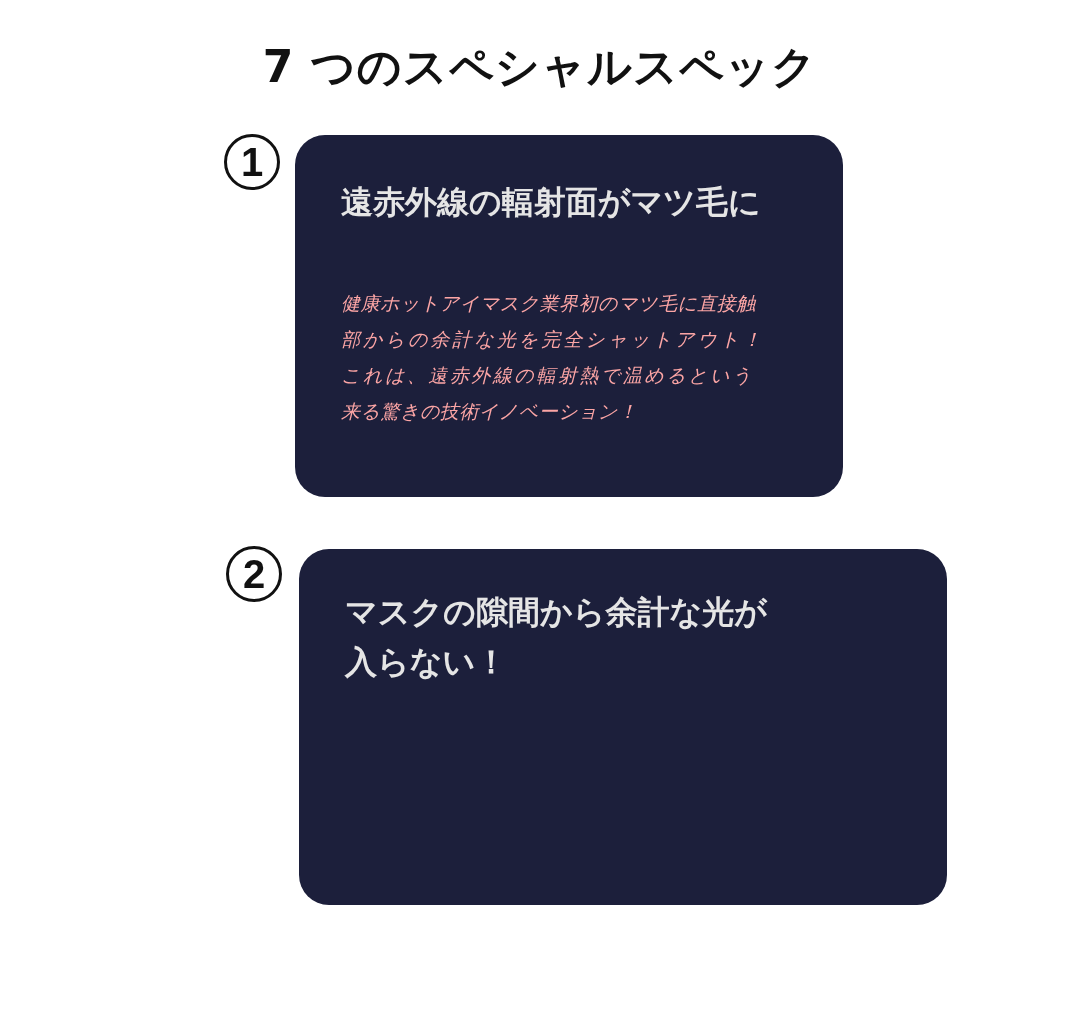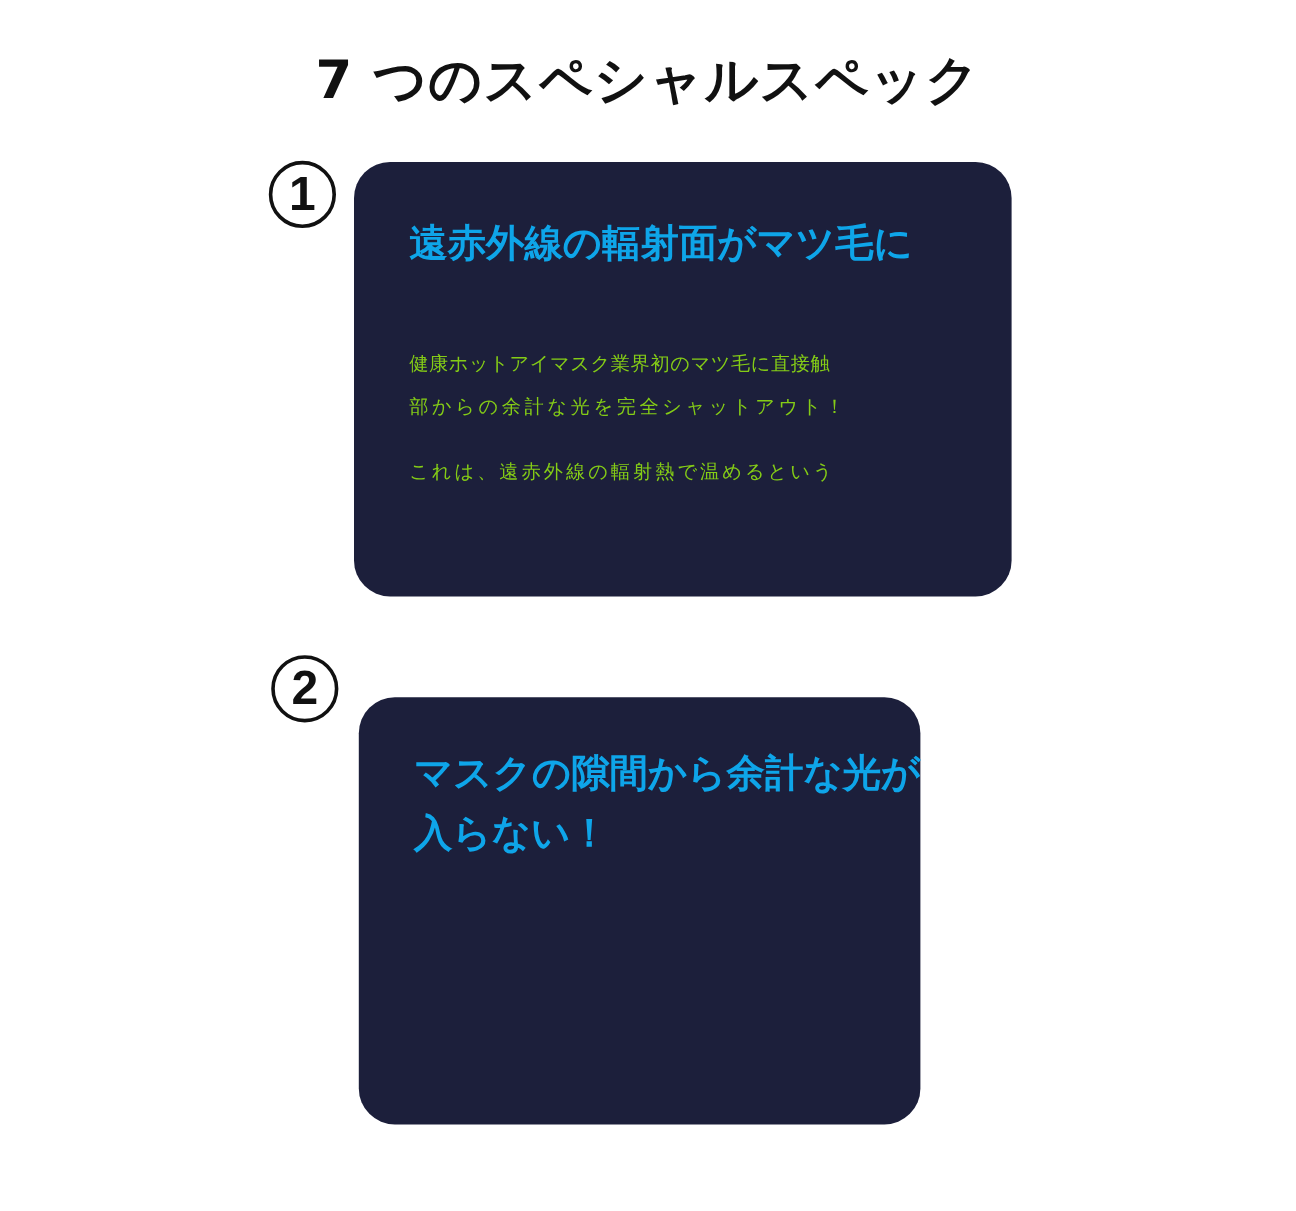--- a/index.html
+++ b/index.html
@@ -14,50 +14,51 @@
   }
   .num-badge {
     position: absolute; width: 56px; height: 56px; border: 3px solid #111;
     border-radius: 50%; box-sizing: border-box; display: flex; align-items: center; justify-content: center;
     font-size: 40px; font-weight: bold; color: #111; font-family: "Liberation Sans", sans-serif;
   }
   .card {
     position: absolute; background: #1c1f3b; border-radius: 30px; box-sizing: border-box;
   }
   .card-heading {
-    position: absolute; color: #0ea5e9; font-size: 32px; font-weight: bold; line-height: 50px;
+    position: absolute; color: #e5e5e5; font-size: 32px; font-weight: bold; line-height: 50px;
     font-family: "DejaVu Sans", sans-serif; margin: 0;
   }
   .card-body {
-    position: absolute; color: #84cc16; font-size: 16px; line-height: 36px;
-    font-family: "DejaVu Sans", sans-serif; letter-spacing: 0.5px; margin: 0;
+    position: absolute; color: #fca5a5; font-size: 19px; line-height: 36px;
+    font-family: "DejaVu Sans", sans-serif; letter-spacing: 0.5px; margin: 0; font-style: italic;
   }
   .line { display: block; white-space: nowrap; }
   .spaced { letter-spacing: 11px; }
 </style>
 </head>
 <body>
 
 <div class="page-title">7 つのスペシャルスペック</div>
 
 <div class="num-badge" style="left:224px; top:134px;">
   <span>1</span>
 </div>
 <div class="card" style="left:295px; top:135px; width:548px; height:362px;">
   <h2 class="card-heading" style="left:46px; top:42px;">
     <span class="line">遠赤外線の輻射面がマツ毛に</span>
   </h2>
   <p class="card-body" style="left:46px; top:150px;">
     <span class="line">健康ホットアイマスク業界初のマツ毛に直接触</span>
     <span class="line" style="letter-spacing:3px;">部からの余計な光を完全シャットアウト！</span>
-    <span class="line" style="letter-spacing:2.5px;margin-top:18px;">これは、遠赤外線の輻射熱で温めるという</span>
+    <span class="line" style="letter-spacing:2.5px;">これは、遠赤外線の輻射熱で温めるという</span>
+    <span class="line">来る驚きの技術イノベーション！</span>
   </p>
 </div>
 
 <div class="num-badge" style="left:226px; top:546px;">
   <span>2</span>
 </div>
-<div class="card" style="left:299px; top:549px; width:468px; height:356px;margin-top:32px;">
+<div class="card" style="left:299px; top:549px; width:648px; height:356px;">
   <h2 class="card-heading" style="left:46px; top:38px;">
     <span class="line">マスクの隙間から余計な光が</span>
     <span class="line">入らない！</span>
   </h2>
 </div>
 
 </body></html>

